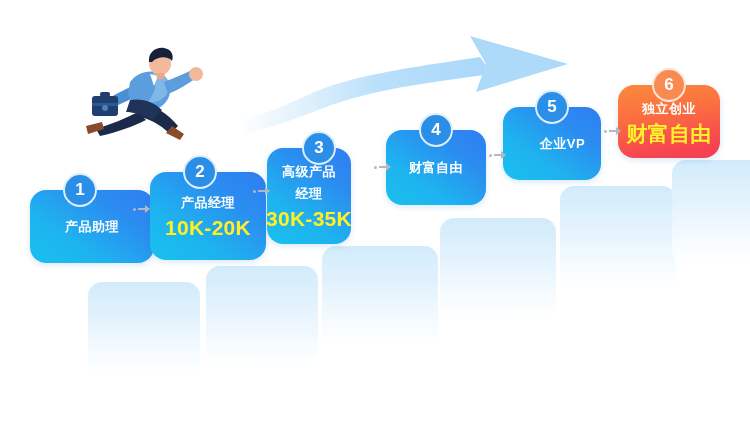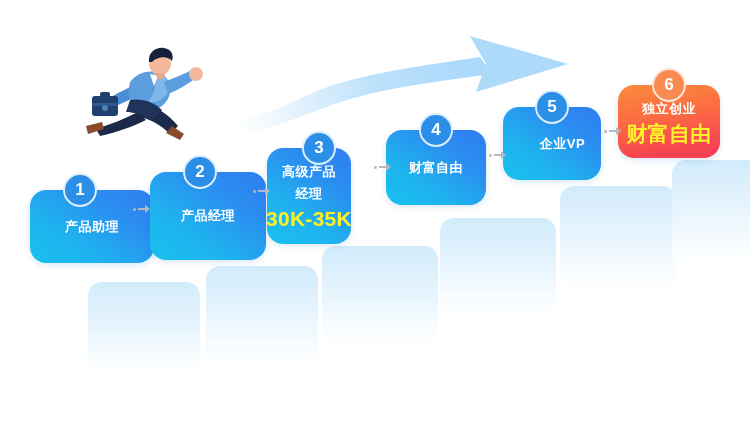--- a/index.html
+++ b/index.html
@@ -161,20 +161,21 @@
   </div>
   <div class="conn" style="left:133px;top:204px;">
     <span class="dot"></span>
     <span class="bar"></span>
     <span class="head"></span>
   </div>
 
   <div class="step" style="left:150px;top:172px;">
     <div class="card" style="width:116px;height:88px;">
       <div class="title">产品经理</div>
+      <div class="salary">10K-20K</div>
     </div>
     <div class="badge" style="left:33px;top:-17px;">2</div>
   </div>
   <div class="conn" style="left:253px;top:186px;">
     <span class="dot"></span>
     <span class="bar"></span>
     <span class="head"></span>
   </div>
 
   <div class="step" style="left:267px;top:148px;">

